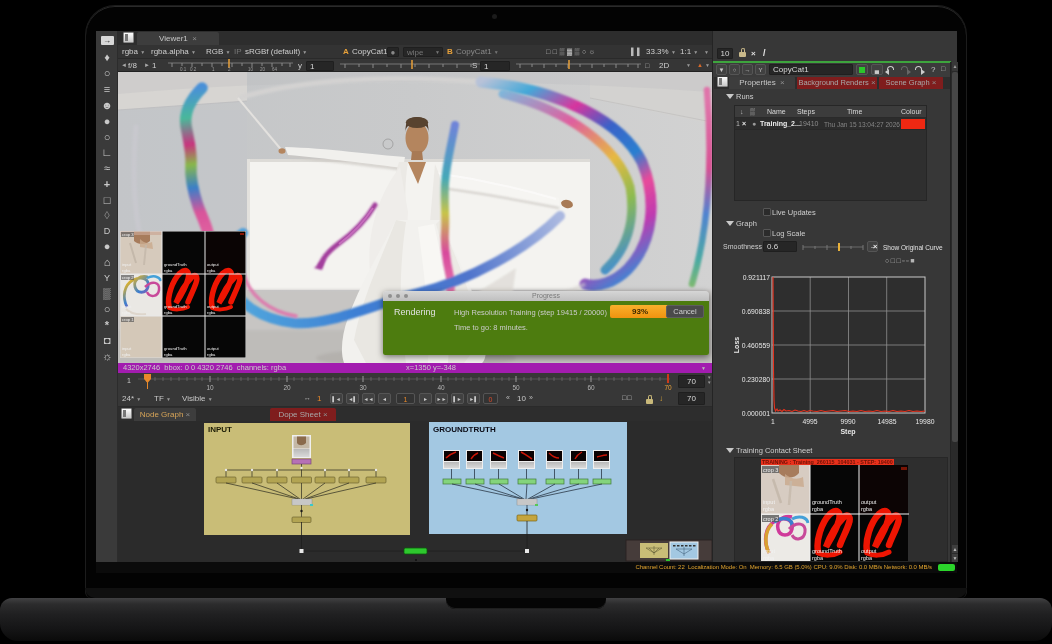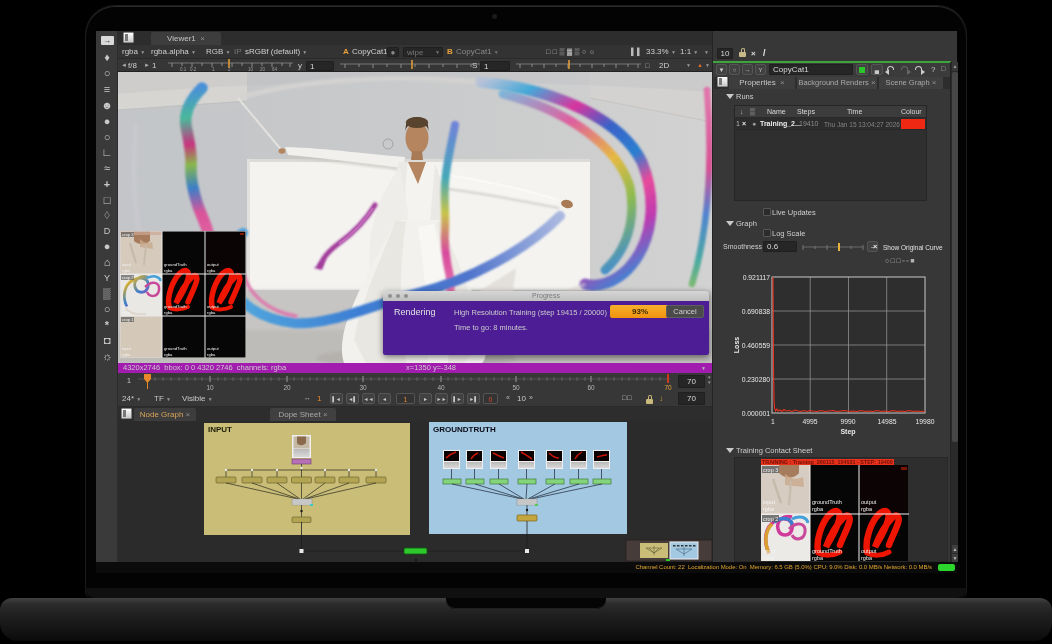--- a/index.html
+++ b/index.html
@@ -18,21 +18,21 @@
   border-radius:0 0 9px 9px; box-shadow:inset 0 -1px 0 #1e1e1e; }
 #screen { left:96px; top:31px; width:861px; height:542px; background:#373737; overflow:hidden; }
 
 #ltool { left:96px; top:31px; width:22px; height:531px; background:#3a3a3a; border-right:1px solid #2c2c2c; }
 .ti { position:absolute; left:0; width:22px; height:15px; text-align:center; color:#c9c9c9;
   font-size:11px; line-height:15px; }
 
 .tabbar { background:#2d2d2d; }
 .tab { position:absolute; top:1px; height:13px; background:#3d3d3d; color:#c6c6c6;
   font-size:8px; line-height:13px; text-align:center; border-radius:2px 2px 0 0; }
-.tab.off { background:#404040; color:#a8a8a8; }
+.tab.off { background:#7f1d1d; color:#a8a8a8; }
 .panelico { position:absolute; width:11px; height:11px; background:linear-gradient(#fdfdfd,#c9c9c9);
   border:1px solid #888; border-radius:1px; }
 .panelico:before { content:""; position:absolute; left:1px; top:1px; width:3px; height:7px; background:#777; }
 .x { color:#8f8f8f; font-size:8px; }
 .fld { position:absolute; background:#262626; border:1px solid #1f1f1f; color:#d8d8d8;
   font-size:8px; border-radius:1px; }
 .btn { position:absolute; background:#414141; border:1px solid #555; border-radius:2px;
   color:#c9c9c9; text-align:center; }
 .lbl { position:absolute; color:#cfcfcf; font-size:8px; white-space:nowrap; }
 .tri { position:absolute; width:0; height:0; border-left:4px solid transparent;
@@ -67,21 +67,21 @@
 <div class="ti" style="top:240px;font-size:9px;">Y</div>
 <div class="ti" style="top:255px;">▒</div>
 <div class="ti" style="top:271px;">○</div>
 <div class="ti" style="top:287px;font-weight:bold;">*</div>
 <div class="ti" style="top:302px;">◘</div>
 <div class="ti" style="top:318px;">☼</div>
 </div>
 
 <div id="vtabs" class="abs tabbar" style="left:118px; top:31px; width:594px; height:14px;">
   <div class="panelico" style="left:5px; top:1px;"></div>
-  <div class="tab" style="left:33px; width:70px;">Viewer1&nbsp;&nbsp;<span class="x">×</span></div>
+  <div class="tab" style="left:19px; width:82px;">Viewer1&nbsp;&nbsp;<span class="x">×</span></div>
 </div>
 
 <div id="vrow1" class="abs" style="left:118px; top:45px; width:594px; height:14px; background:#333333; border-bottom:1px solid #2a2a2a; color:#cfcfcf; font-size:8px; line-height:14px;">
   <span class="abs" style="left:4px;">rgba <span style="color:#999;font-size:5px;">▼</span></span>
   <span class="abs" style="left:33px;">rgba.alpha <span style="color:#999;font-size:5px;">▼</span></span>
   <span class="abs" style="left:88px;">RGB <span style="color:#999;font-size:5px;">▼</span></span>
   <span class="abs" style="left:116px;color:#777;">IP</span>
   <span class="abs" style="left:127px;">sRGBf (default) <span style="color:#999;font-size:5px;">▼</span></span>
   <span class="abs" style="left:225px;color:#e8a13a;font-weight:bold;">A</span>
   <span class="abs" style="left:234px;">CopyCat1 <span style="color:#999;font-size:5px;">▼</span></span>
@@ -388,21 +388,21 @@
 </svg>
 </div>
 
 <div id="pdlg" class="abs" style="left:383px; top:291px; width:326px; height:64px; border-radius:4px 4px 2px 2px; overflow:hidden; box-shadow:0 2px 6px rgba(0,0,0,0.5);">
   <div class="abs" style="left:0; top:0; width:326px; height:10px; background:linear-gradient(#d6d6d6,#bfbfbf);">
     <span class="abs" style="left:5px;top:3px;width:4px;height:4px;border-radius:50%;background:#8f8f8f;"></span>
     <span class="abs" style="left:13px;top:3px;width:4px;height:4px;border-radius:50%;background:#8f8f8f;"></span>
     <span class="abs" style="left:21px;top:3px;width:4px;height:4px;border-radius:50%;background:#8f8f8f;"></span>
     <span class="abs" style="left:0;top:1px;width:326px;text-align:center;color:#7a7a7a;font-size:7px;">Progress</span>
   </div>
-  <div class="abs" style="left:0; top:10px; width:326px; height:54px; background:#4c1d95;">
+  <div class="abs" style="left:0; top:10px; width:326px; height:54px; background:#4d7c0f;">
     <span class="abs" style="left:11px;top:6px;color:#e2e2e2;font-size:9px;">Rendering</span>
     <span class="abs" style="left:71px;top:7px;color:#cccccc;font-size:7.5px;">High Resolution Training (step 19415 / 20000)</span>
     <span class="abs" style="left:71px;top:22px;color:#cccccc;font-size:7.5px;">Time to go: 8 minutes.</span>
     <div class="abs" style="left:227px;top:4px;width:60px;height:13px;background:linear-gradient(#f9b02c,#ef930f);border-radius:2px;color:#3c2800;font-size:8px;font-weight:bold;text-align:center;line-height:13px;">93%</div>
     <div class="abs" style="left:283px;top:4px;width:38px;height:13px;background:#4a4a4a;border:1px solid #5e5e5e;border-radius:2px;color:#d0d0d0;font-size:7.5px;text-align:center;line-height:11px;">Cancel</div>
   </div>
 </div>
 
 <div id="vinfo" class="abs" style="left:118px; top:363px; width:594px; height:24px; background:#a21caf; color:#c9c9c9; font-size:7.5px; line-height:10px;">
   <span class="abs" style="left:5px;">4320x2746&nbsp;&nbsp;bbox: 0 0 4320 2746&nbsp;&nbsp;channels: rgba</span>

